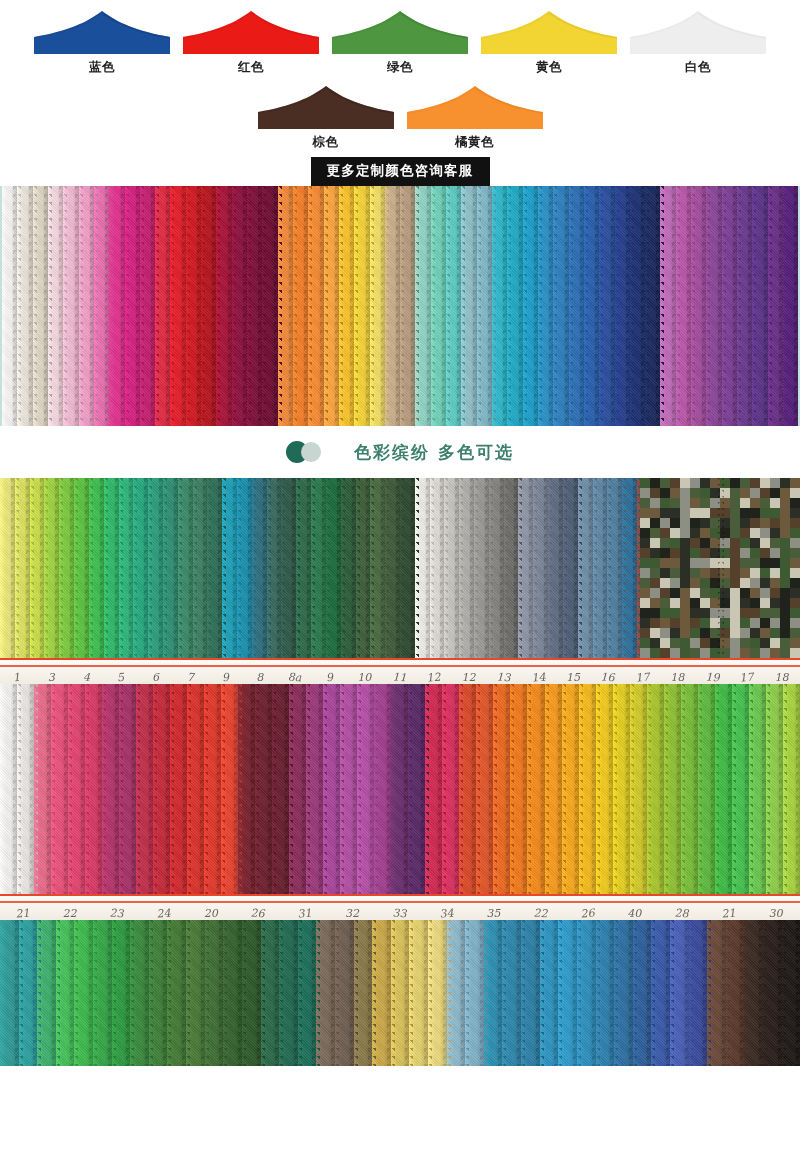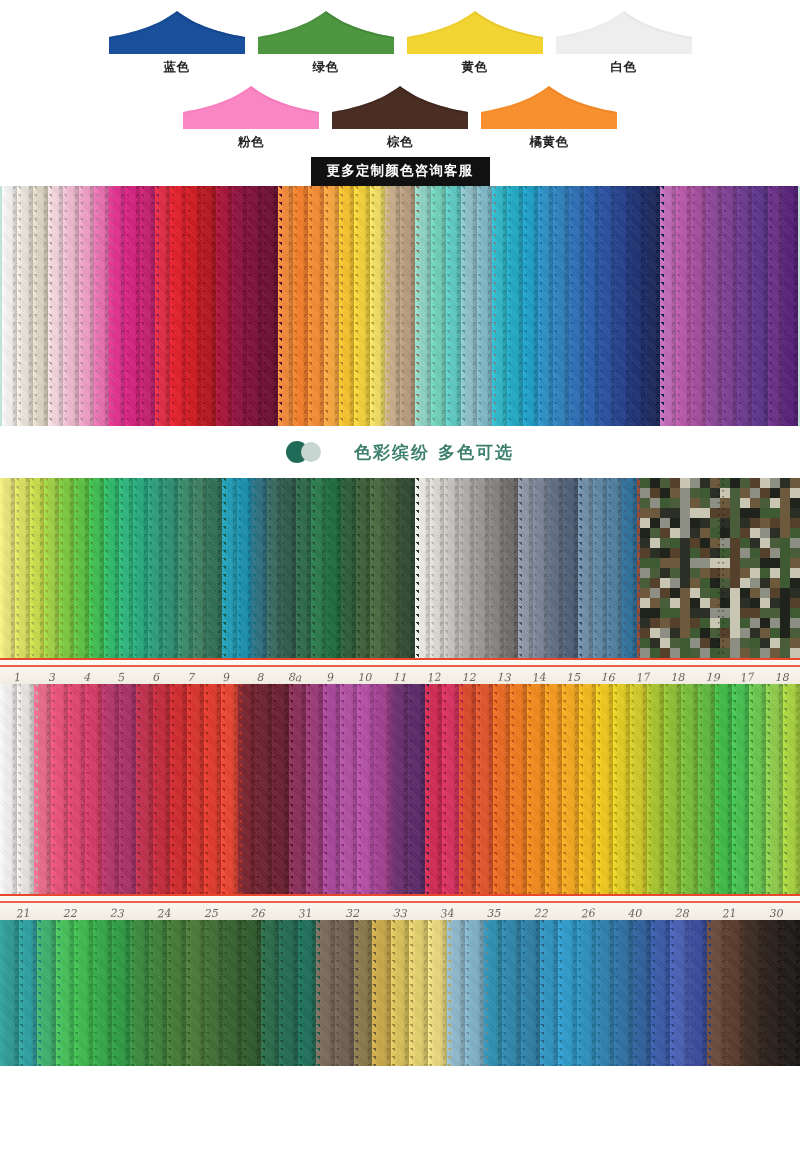--- a/index.html
+++ b/index.html
@@ -116,20 +116,30 @@
               <path d="M70 2 C 86 14, 104 22, 138 28 L138 45 L2 45 L2 28 C 36 22, 54 14, 70 2 Z" fill="#1a4f9c"></path>
               <path d="M70 2 C 86 14, 104 22, 138 28 L138 30 C 104 24, 86 16, 70 5 Z" fill="#133f82" opacity="0.55"></path>
               <path d="M70 2 C 54 14, 36 22, 2 28 L2 30 C 36 24, 54 16, 70 5 Z" fill="#133f82" opacity="0.25"></path>
             </svg>
           </div>
           <div class="tent-label">蓝色</div>
         </div>
         <div class="tent-cell">
           <div>
             <svg class="tent-shape" viewBox="0 0 140 47" preserveAspectRatio="none">
+              <path d="M70 2 C 86 14, 104 22, 138 28 L138 45 L2 45 L2 28 C 36 22, 54 14, 70 2 Z" fill="#ea1b16"></path>
+              <path d="M70 2 C 86 14, 104 22, 138 28 L138 30 C 104 24, 86 16, 70 5 Z" fill="#cf1410" opacity="0.55"></path>
+              <path d="M70 2 C 54 14, 36 22, 2 28 L2 30 C 36 24, 54 16, 70 5 Z" fill="#cf1410" opacity="0.25"></path>
+            </svg>
+          </div>
+          <div class="tent-label">红色</div>
+        </div>
+        <div class="tent-cell">
+          <div>
+            <svg class="tent-shape" viewBox="0 0 140 47" preserveAspectRatio="none">
               <path d="M70 2 C 86 14, 104 22, 138 28 L138 45 L2 45 L2 28 C 36 22, 54 14, 70 2 Z" fill="#4e9740"></path>
               <path d="M70 2 C 86 14, 104 22, 138 28 L138 30 C 104 24, 86 16, 70 5 Z" fill="#3e7c33" opacity="0.55"></path>
               <path d="M70 2 C 54 14, 36 22, 2 28 L2 30 C 36 24, 54 16, 70 5 Z" fill="#3e7c33" opacity="0.25"></path>
             </svg>
           </div>
           <div class="tent-label">绿色</div>
         </div>
         <div class="tent-cell">
           <div>
             <svg class="tent-shape" viewBox="0 0 140 47" preserveAspectRatio="none">
@@ -145,30 +155,20 @@
             <svg class="tent-shape" viewBox="0 0 140 47" preserveAspectRatio="none">
               <path d="M70 2 C 86 14, 104 22, 138 28 L138 45 L2 45 L2 28 C 36 22, 54 14, 70 2 Z" fill="#eeeeee"></path>
               <path d="M70 2 C 86 14, 104 22, 138 28 L138 30 C 104 24, 86 16, 70 5 Z" fill="#e2e2e2" opacity="0.55"></path>
               <path d="M70 2 C 54 14, 36 22, 2 28 L2 30 C 36 24, 54 16, 70 5 Z" fill="#e2e2e2" opacity="0.25"></path>
             </svg>
           </div>
           <div class="tent-label">白色</div>
         </div>
       </div>
       <div class="tent-row">
-        <div class="tent-cell">
-          <div>
-            <svg class="tent-shape" viewBox="0 0 140 47" preserveAspectRatio="none">
-              <path d="M70 2 C 86 14, 104 22, 138 28 L138 45 L2 45 L2 28 C 36 22, 54 14, 70 2 Z" fill="#f987c4"></path>
-              <path d="M70 2 C 86 14, 104 22, 138 28 L138 30 C 104 24, 86 16, 70 5 Z" fill="#f36fb5" opacity="0.55"></path>
-              <path d="M70 2 C 54 14, 36 22, 2 28 L2 30 C 36 24, 54 16, 70 5 Z" fill="#f36fb5" opacity="0.25"></path>
-            </svg>
-          </div>
-          <div class="tent-label">粉色</div>
-        </div>
         <div class="tent-cell">
           <div>
             <svg class="tent-shape" viewBox="0 0 140 47" preserveAspectRatio="none">
               <path d="M70 2 C 86 14, 104 22, 138 28 L138 45 L2 45 L2 28 C 36 22, 54 14, 70 2 Z" fill="#4a2d23"></path>
               <path d="M70 2 C 86 14, 104 22, 138 28 L138 30 C 104 24, 86 16, 70 5 Z" fill="#3a221a" opacity="0.55"></path>
               <path d="M70 2 C 54 14, 36 22, 2 28 L2 30 C 36 24, 54 16, 70 5 Z" fill="#3a221a" opacity="0.25"></path>
             </svg>
           </div>
           <div class="tent-label">棕色</div>
         </div>
@@ -991,21 +991,21 @@
       </div>
     </div>
 
   <div class="ruler-band" id="ruler-bottom">
     <div class="redline"></div>
     <div class="ruler-nums" id="ruler-bottom-nums">
         <span style="transform: rotate(-4deg);">21</span>
         <span style="transform: rotate(0deg);">22</span>
         <span style="transform: rotate(4deg);">23</span>
         <span style="transform: rotate(-4deg);">24</span>
-        <span style="transform: rotate(0deg);">25</span>
+        <span style="transform: rotate(0deg);">20</span>
         <span style="transform: rotate(4deg);">26</span>
         <span style="transform: rotate(-4deg);">31</span>
         <span style="transform: rotate(0deg);">32</span>
         <span style="transform: rotate(4deg);">33</span>
         <span style="transform: rotate(-4deg);">34</span>
         <span style="transform: rotate(0deg);">35</span>
         <span style="transform: rotate(4deg);">22</span>
         <span style="transform: rotate(-4deg);">26</span>
         <span style="transform: rotate(0deg);">40</span>
         <span style="transform: rotate(4deg);">28</span>

